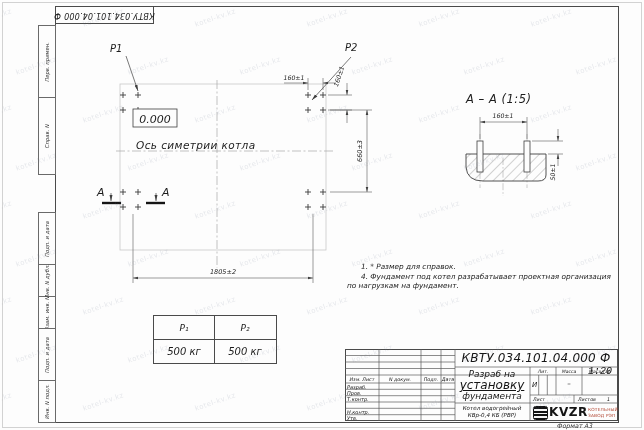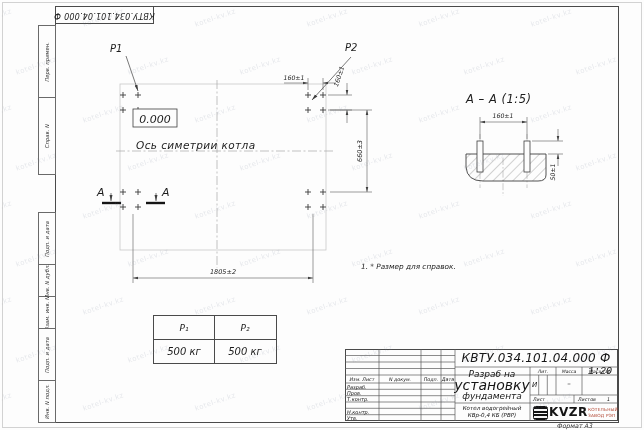--- a/index.html
+++ b/index.html
@@ -194,20 +194,21 @@
           <line x1="548" y1="154" x2="563" y2="154"></line>
         <line x1="558" y1="129" x2="558" y2="141" marker-end="url(#arr)"></line>
         <line x1="558" y1="166" x2="558" y2="154" marker-end="url(#arr)"></line>
       </g>
       <text class="t" x="555" y="172" font-size="6.2" text-anchor="middle" transform="rotate(-90 555 172)">50±1</text>
     </g>
   </svg>
 
   <div id="notes">
     <p>1. * Размер для справок.</p>
+    <p>4. Фундамент под котел разрабатывает проектная организация по нагрузкам на фундамент.</p>
   </div>
 
   <div id="load-table">
     <div class="v"></div>
     <div class="h"></div>
     <span class="lt-h" style="left:30px;top:12px;">Р₁</span>
     <span class="lt-h" style="left:91px;top:12px;">Р₂</span>
     <span class="lt-v" style="left:30px;top:35px;">500 кг</span>
     <span class="lt-v" style="left:91px;top:35px;">500 кг</span>
   </div>
@@ -250,21 +251,21 @@
     <span class="tbx cc" style="left:103px;top:30px;font-size:4.8px;">Дата</span>
 
     <span class="tbx" style="left:2px;top:34.8px;font-size:5px;">Разраб.</span>
     <span class="tbx" style="left:2px;top:41.1px;font-size:5px;">Пров.</span>
     <span class="tbx" style="left:2px;top:47.4px;font-size:5px;">Т.контр.</span>
     <span class="tbx" style="left:2px;top:53.7px;font-size:5px;"></span>
     <span class="tbx" style="left:2px;top:60px;font-size:5px;">Н.контр.</span>
     <span class="tbx" style="left:2px;top:66.3px;font-size:5px;">Утв.</span>
 
     <span class="tbx cc" style="left:147px;top:25px;font-size:9px;">Разраб на</span>
-    <span class="tbx cc" style="left:147px;top:36px;font-size:14px;">установку</span>
+    <span class="tbx cc" style="left:147px;top:36px;font-size:12px;text-decoration:underline;">установку</span>
     <span class="tbx cc" style="left:147px;top:47px;font-size:9px;">фундамента</span>
 
     <span class="tbx cc" style="left:147px;top:58.5px;font-size:5.6px;">Котел водогрейный</span>
     <span class="tbx cc" style="left:147px;top:65.5px;font-size:5.6px;">КВр-0,4  КБ  (РВР)</span>
 
     <span class="tbx cc" style="left:198px;top:22px;font-size:4.6px;">Лит.</span>
     <span class="tbx cc" style="left:224px;top:22px;font-size:4.6px;">Масса</span>
     <span class="tbx cc" style="left:255px;top:22px;font-size:4.6px;">Масштаб</span>
 
     <span class="tbx cc" style="left:189.5px;top:36px;font-size:7px;">И</span>

